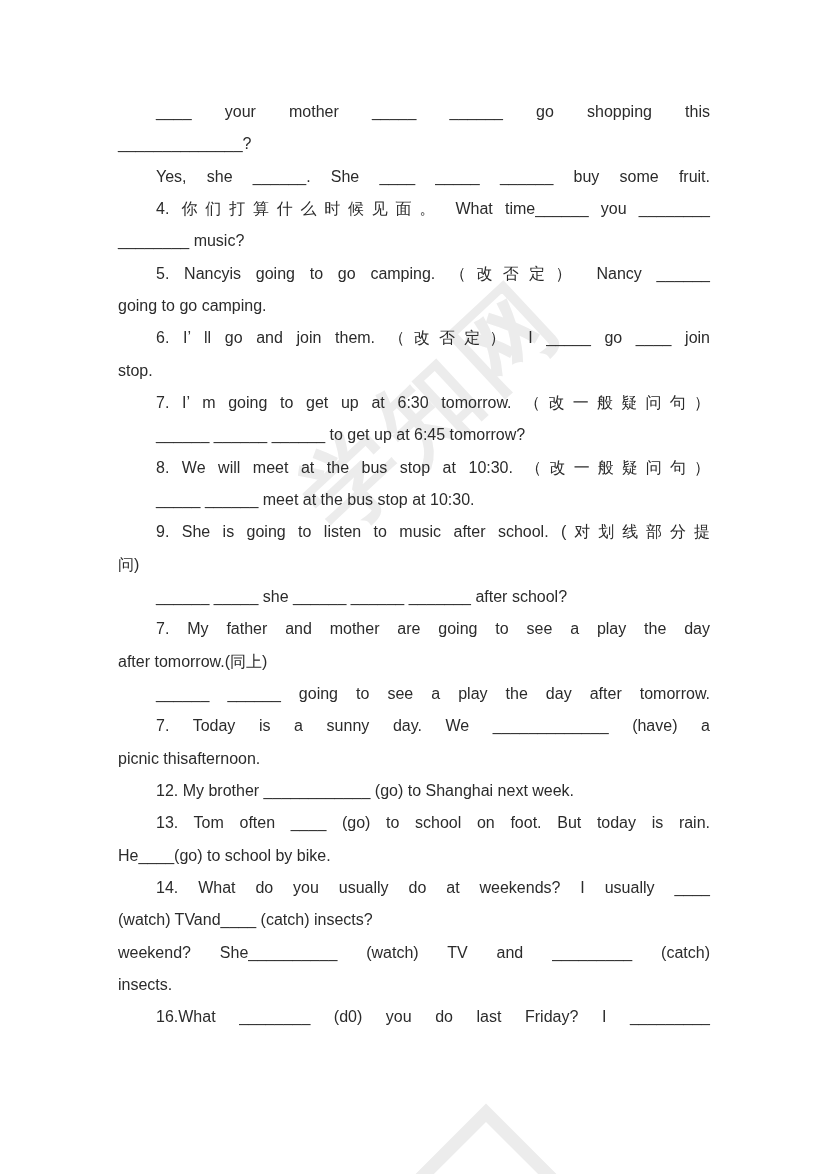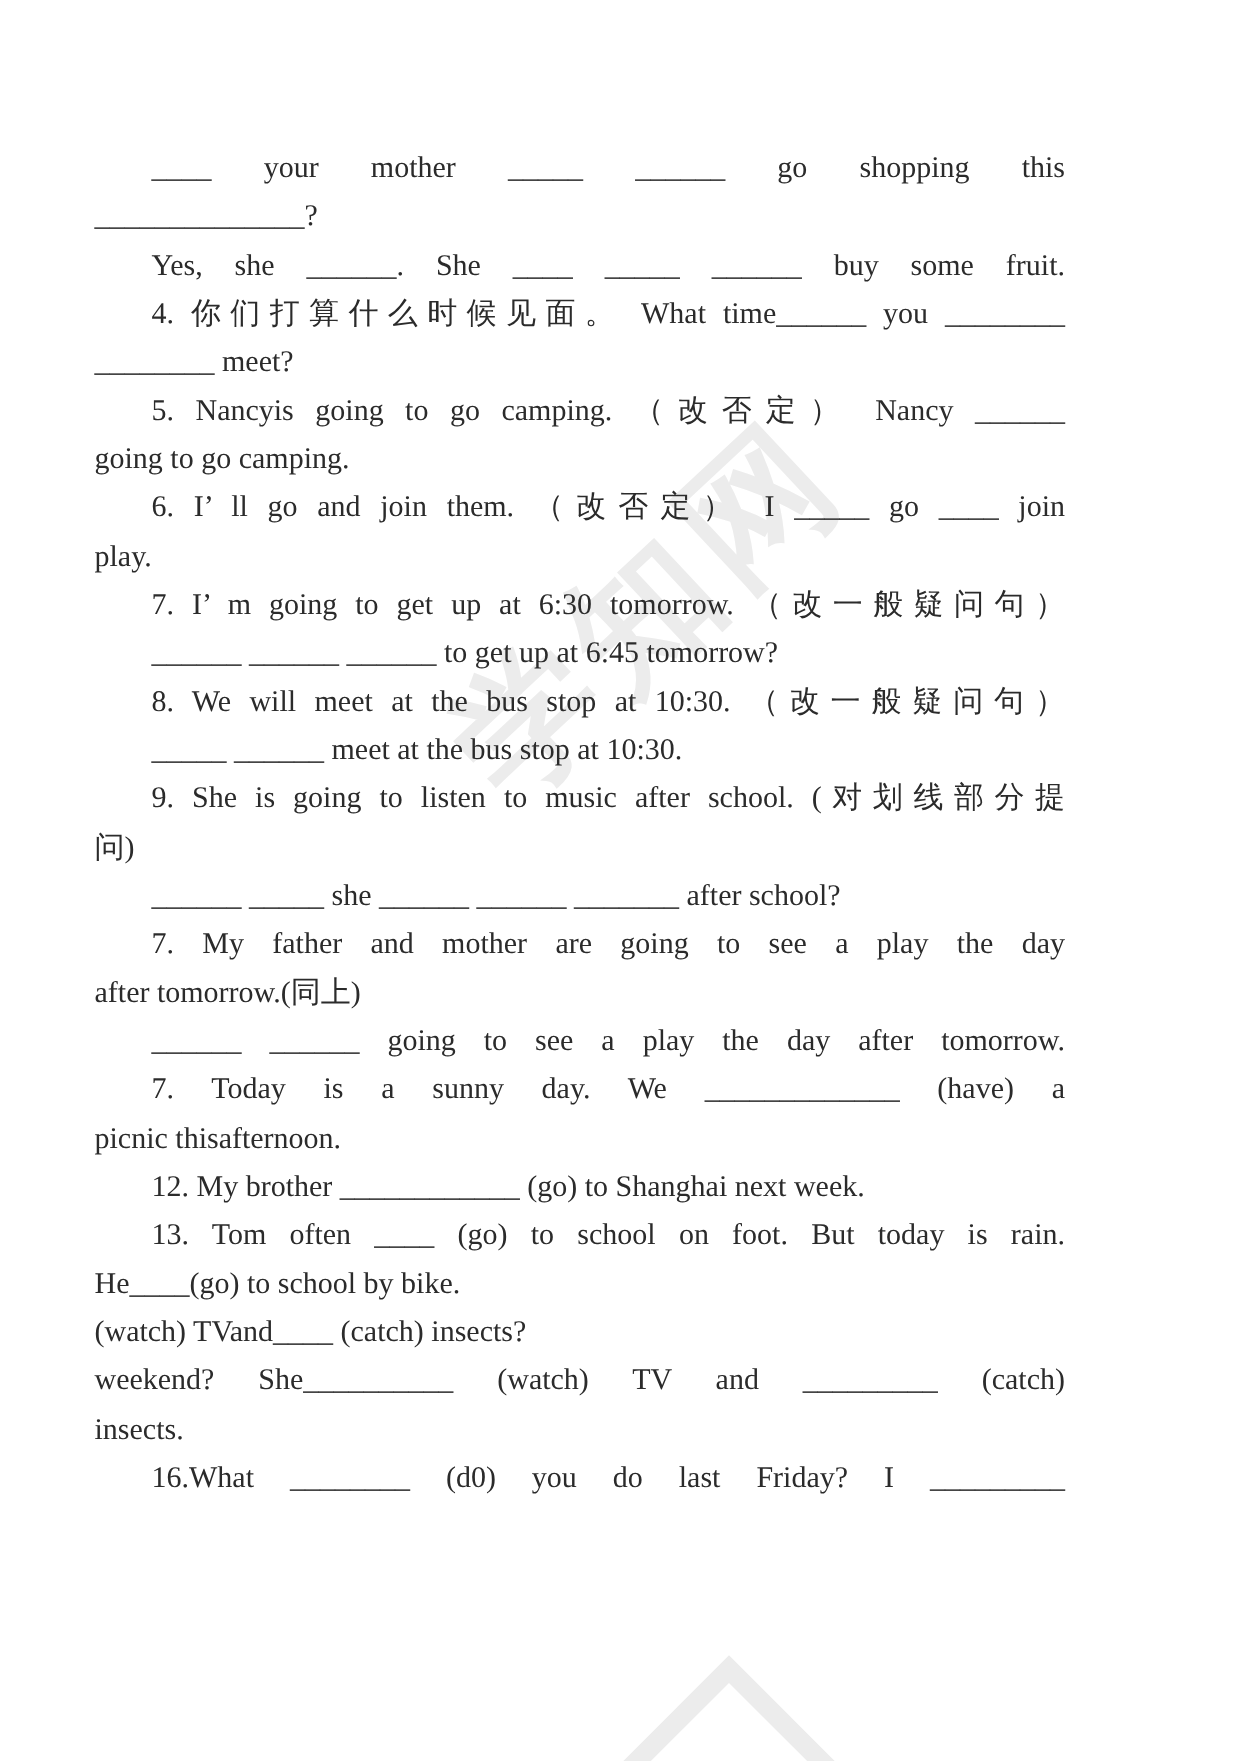--- a/index.html
+++ b/index.html
@@ -43,25 +43,24 @@
     top: 1140px;
     width: 150px;
     height: 150px;
     border: 13px solid var(--wm-color, #ececec);
     transform: rotate(45deg);
     z-index: 0;
   }
   .content {
     position: relative;
     z-index: 1;
-    padding: 96px 120px 0 63px;
+    padding: 96px 120px 0 118px;
     color: var(--text-color, #2b2b2b);
-    font-size: 20px;
+    font-size: 16px;
     line-height: 32.33px;
-    font-family: Liberation Serif, serif;
   }
   .line {
     min-height: 32.33px;
     white-space: normal;
   }
   .line.indent {
     padding-left: 38px;
   }
   .line.justify {
     text-align: justify;
@@ -72,38 +71,39 @@
 <body>
 
 <div class="page">
   <div class="wm-text">学知网</div>
   <div class="wm-diamond"></div>
   <div class="content">
       <div class="line indent justify">____ your mother _____ ______ go shopping this</div>
       <div class="line">______________?</div>
       <div class="line indent justify">Yes, she ______. She ____ _____ ______ buy some fruit.</div>
       <div class="line indent justify">4. 你们打算什么时候见面。 What time______ you ________</div>
-      <div class="line">________ meet?</div>
+      <div class="line">________ music?</div>
       <div class="line indent justify">5. Nancyis going to go camping. （改否定） Nancy ______</div>
       <div class="line">going to go camping.</div>
       <div class="line indent justify">6. I’ ll go and join them. （改否定） I _____ go ____ join</div>
-      <div class="line">play.</div>
+      <div class="line">stop.</div>
       <div class="line indent justify">7. I’ m going to get up at 6:30 tomorrow. （改一般疑问句）</div>
       <div class="line indent">______ ______ ______ to get up at 6:45 tomorrow?</div>
       <div class="line indent justify">8. We will meet at the bus stop at 10:30. （改一般疑问句）</div>
       <div class="line indent">_____ ______ meet at the bus stop at 10:30.</div>
       <div class="line indent justify">9. She is going to listen to music after school. (对划线部分提</div>
       <div class="line">问)</div>
       <div class="line indent">______ _____ she ______ ______ _______ after school?</div>
       <div class="line indent justify">7. My father and mother are going to see a play the day</div>
       <div class="line">after tomorrow.(同上)</div>
       <div class="line indent justify">______ ______ going to see a play the day after tomorrow.</div>
       <div class="line indent justify">7. Today is a sunny day. We _____________ (have) a</div>
       <div class="line">picnic thisafternoon.</div>
       <div class="line indent">12. My brother ____________ (go) to Shanghai next week.</div>
       <div class="line indent justify">13. Tom often ____ (go) to school on foot. But today is rain.</div>
       <div class="line">He____(go) to school by bike.</div>
+      <div class="line indent justify">14. What do you usually do at weekends? I usually ____</div>
       <div class="line">(watch) TVand____ (catch) insects?</div>
       <div class="line justify">weekend? She__________ (watch) TV and _________ (catch)</div>
       <div class="line">insects.</div>
       <div class="line indent justify">16.What ________ (d0) you do last Friday? I _________</div>
     </div>
 </div>
 
 </body></html>

